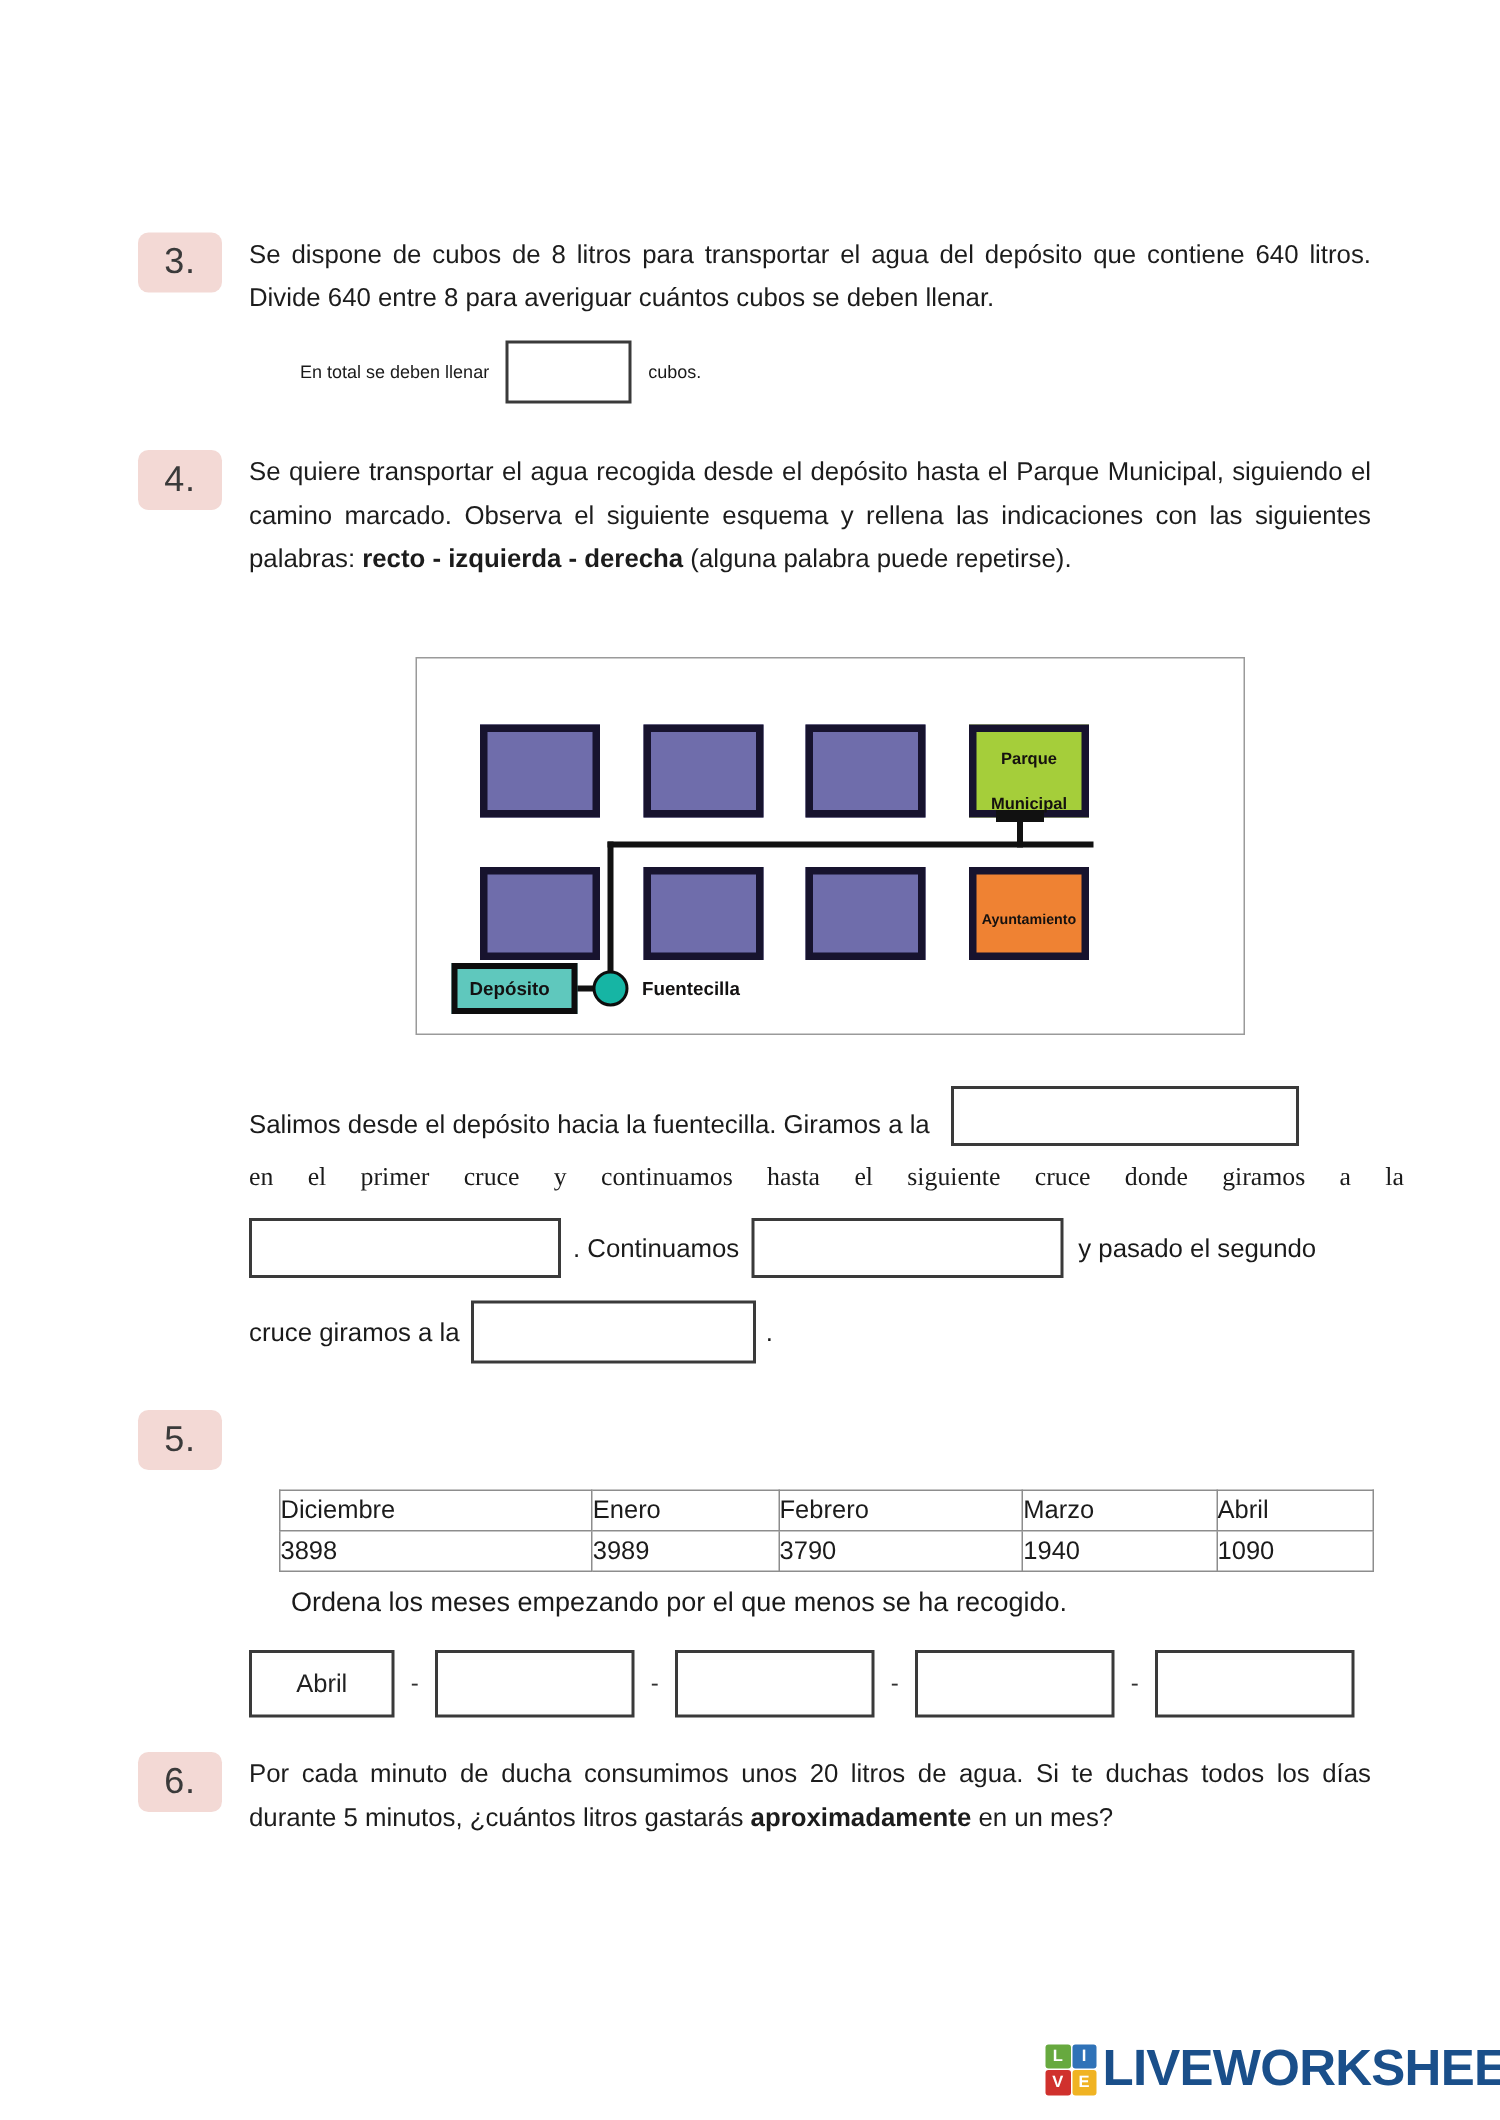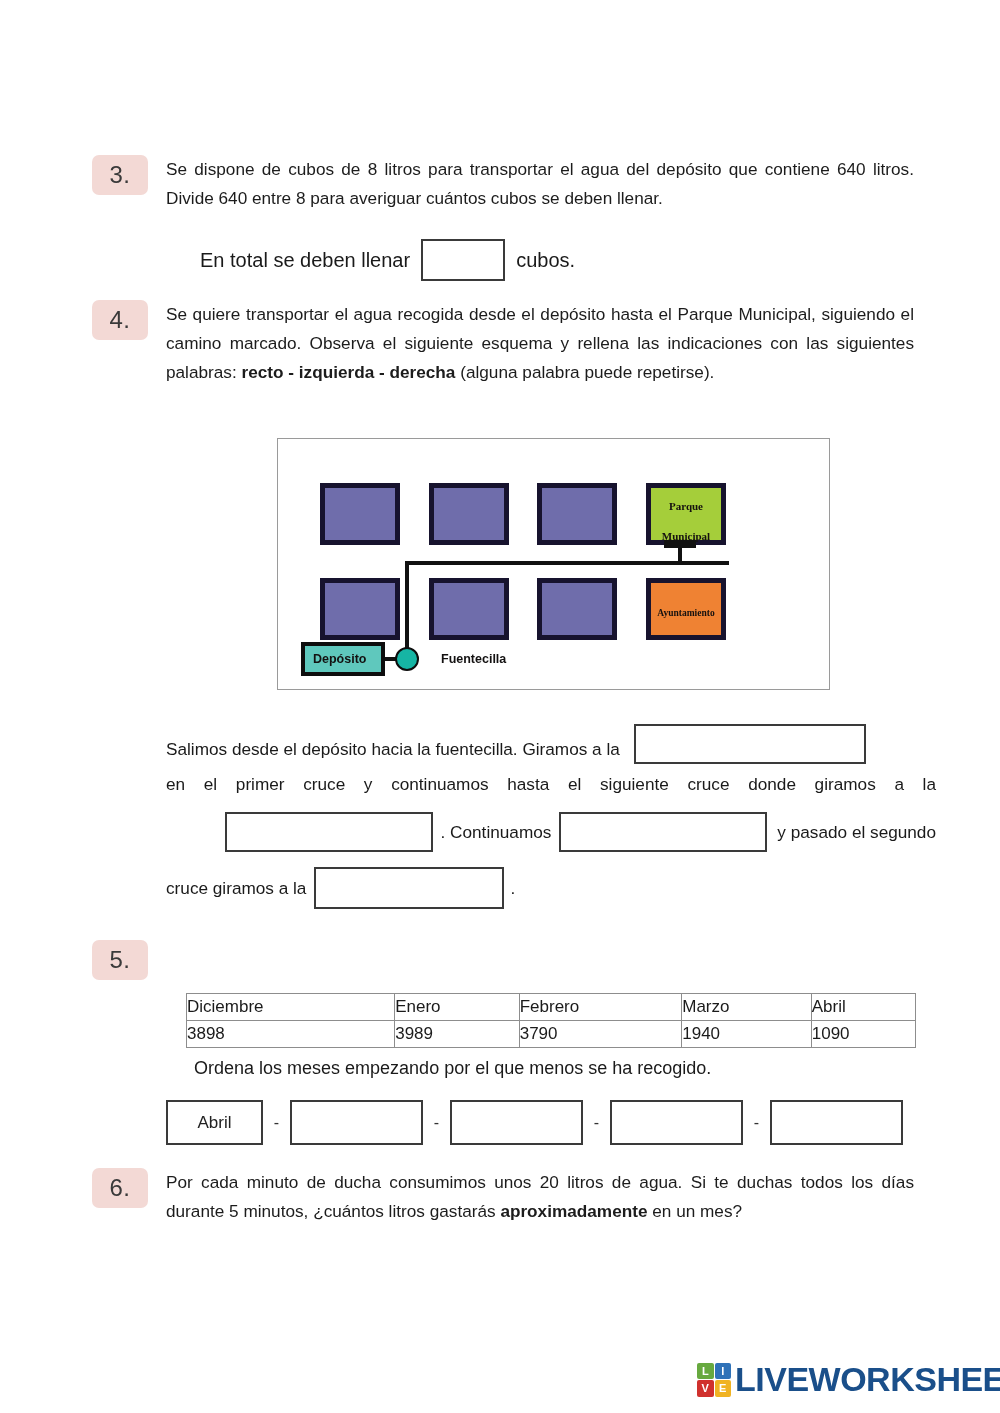--- a/index.html
+++ b/index.html
@@ -66,24 +66,24 @@
     font-size: 17px;
     color: #222;
   }
 
   
   #q3 { left: 92px; top: 155px; width: 830px; }
   #q3 .qbody { width: 748px; }
   .q3-answer-line {
     position: absolute;
     left: 108px;
-    top: 84px;
-    display: flex;
-    align-items: center;
-    font-size: 20px;
+    top: 72px;
+    display: flex;
+    align-items: center;
+    font-size: 12px;
   }
   .q3-answer-line .abox {
     width: 84px;
     height: 42px;
     margin: 0 11px;
   }
 
   
   #q4 { left: 92px; top: 300px; width: 830px; }
   #q4 .qbody { width: 748px; }
@@ -104,21 +104,21 @@
     border: 5px solid #17132e;
   }
   .bld-lbl {
     position: absolute;
     width: 100%;
     text-align: center;
     font-size: 11px;
     font-weight: bold;
     color: #15110f;
     line-height: 13px;
-    font-family: Liberation Serif, serif;
+    font-family: Liberation Sans, sans-serif;
   }
   .bld.park { background: #a5ce3a; border-color: #17132e; }
   .bld.hall { background: #ef8233; border-color: #17132e; }
 
   .depot {
     position: absolute;
     background: #5fc8bd;
     border: 4px solid #0d0d0d;
     display: flex;
     align-items: center;
@@ -153,29 +153,30 @@
     line-height: 29px;
   }
   .fill-row {
     position: relative;
     display: flex;
     align-items: center;
     width: 100%;
   }
   .fill-row.r1 { height: 52px; align-items: flex-end; }
   .fill-row.r2 { height: 40px; }
-  .fill-row.r3 { height: 56px; justify-content: flex-end; }
+  .fill-row.r3 { height: 56px; }
   .fill-row.r4 { height: 56px; }
 
   .justify-line {
     display: block;
     width: 100%;
     text-align: justify;
     text-align-last: justify;
     font-size: 17.2px;
+    font-family: Liberation Serif, serif;
   }
 
   
   #q5 { left: 92px; top: 940px; width: 830px; }
   #q5 .qbody { width: 760px; top: 6px; }
 
   .months-table {
     position: absolute;
     left: 94px;
     top: 53px;
@@ -310,21 +311,21 @@
       </div>
 
       <div class="road" style="left:127px; top:122px; width:324px; height:4px;"></div>
       <div class="road" style="left:127px; top:122px; width:4px; height:100px;"></div>
       <div class="road" style="left:70px; top:218px; width:60px; height:4px;"></div>
       <div class="road" style="left:400px; top:106px; width:4px; height:20px;"></div>
       <div class="road" style="left:386px; top:101px; width:32px; height:8px;"></div>
 
       <div class="depot" style="left:10px; top:203px; width:84px; height:34px;margin-left:13px;">Depósito</div>
       <div class="fount" style="left:117px; top:208px;"></div>
-      <div class="fount-lbl" style="left:150px; top:213px;margin-left:13px;">Fuentecilla</div>
+      <div class="fount-lbl" style="left:150px; top:213px;">Fuentecilla</div>
     </div>
 
     <div class="q4-fill">
       <div class="fill-row r1">
         <span style="white-space:nowrap;">Salimos desde el depósito hacia la fuentecilla. Giramos a la</span>
         <span class="abox" style="width:232px; height:40px; margin-left:14px;"></span>
       </div>
       <div class="fill-row r2">
         <span class="justify-line">en el primer cruce y continuamos hasta el siguiente cruce donde giramos a la</span>
       </div>

